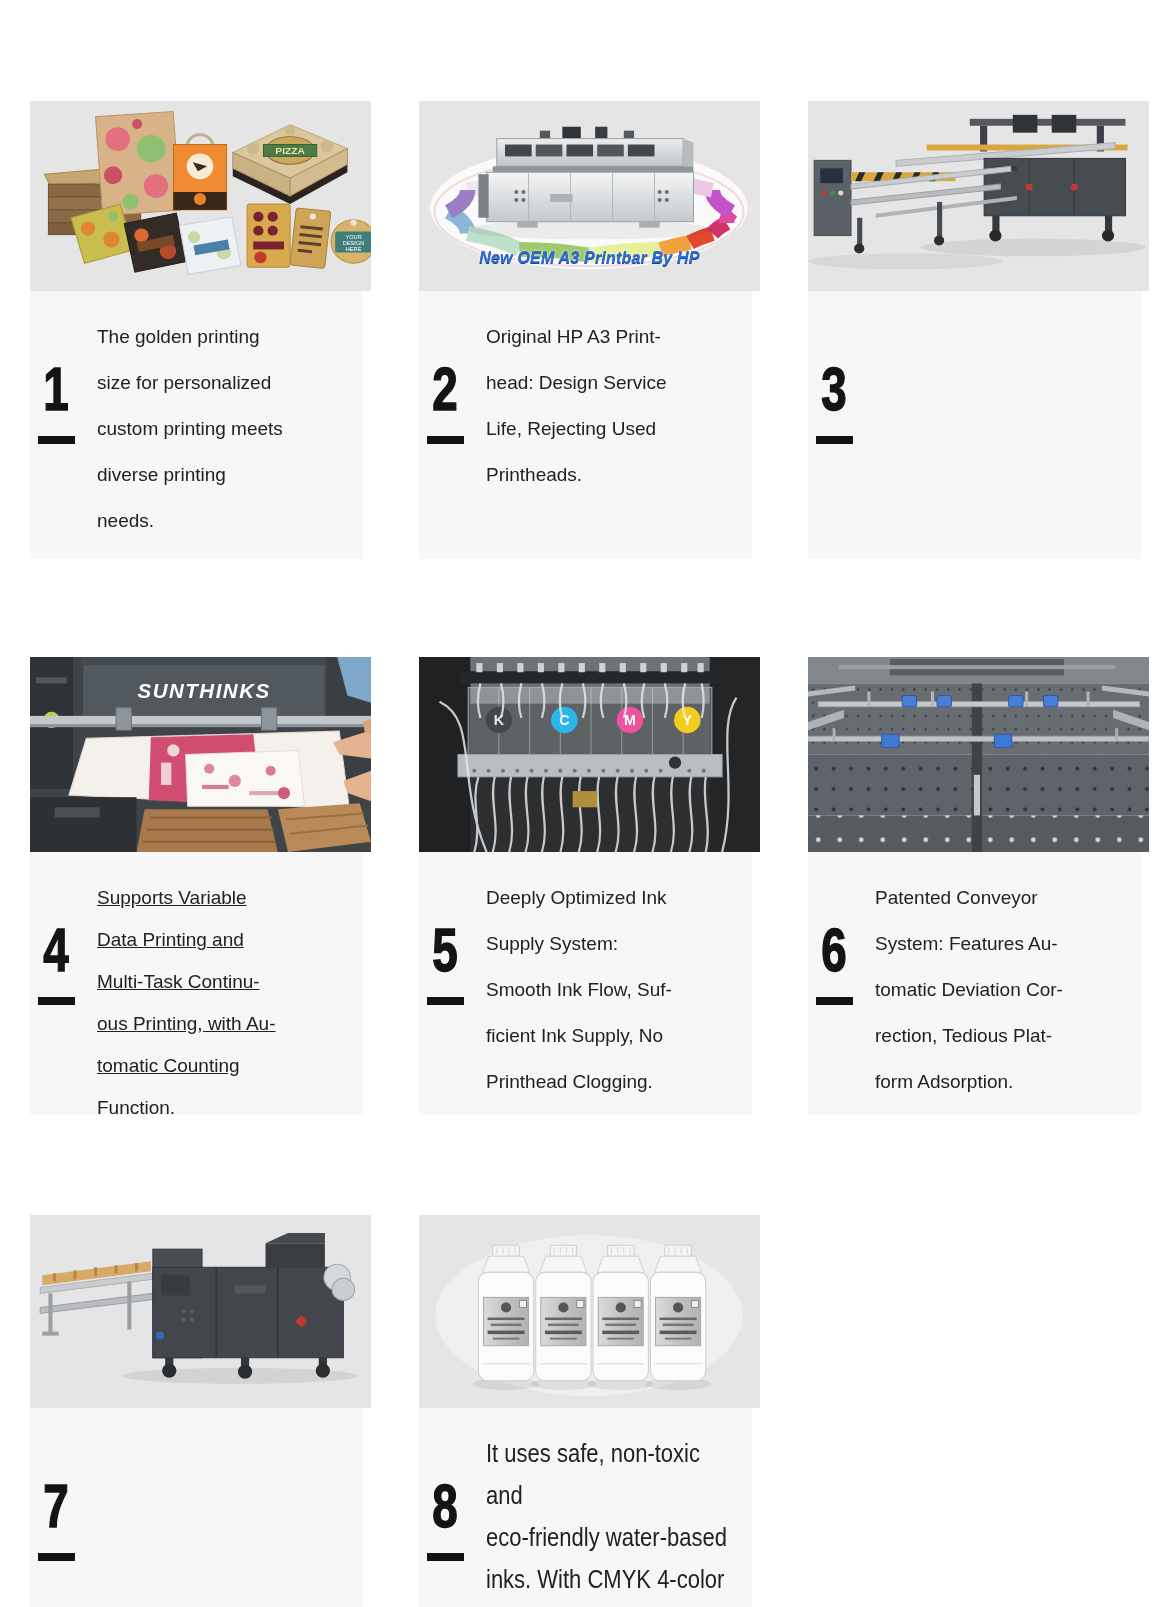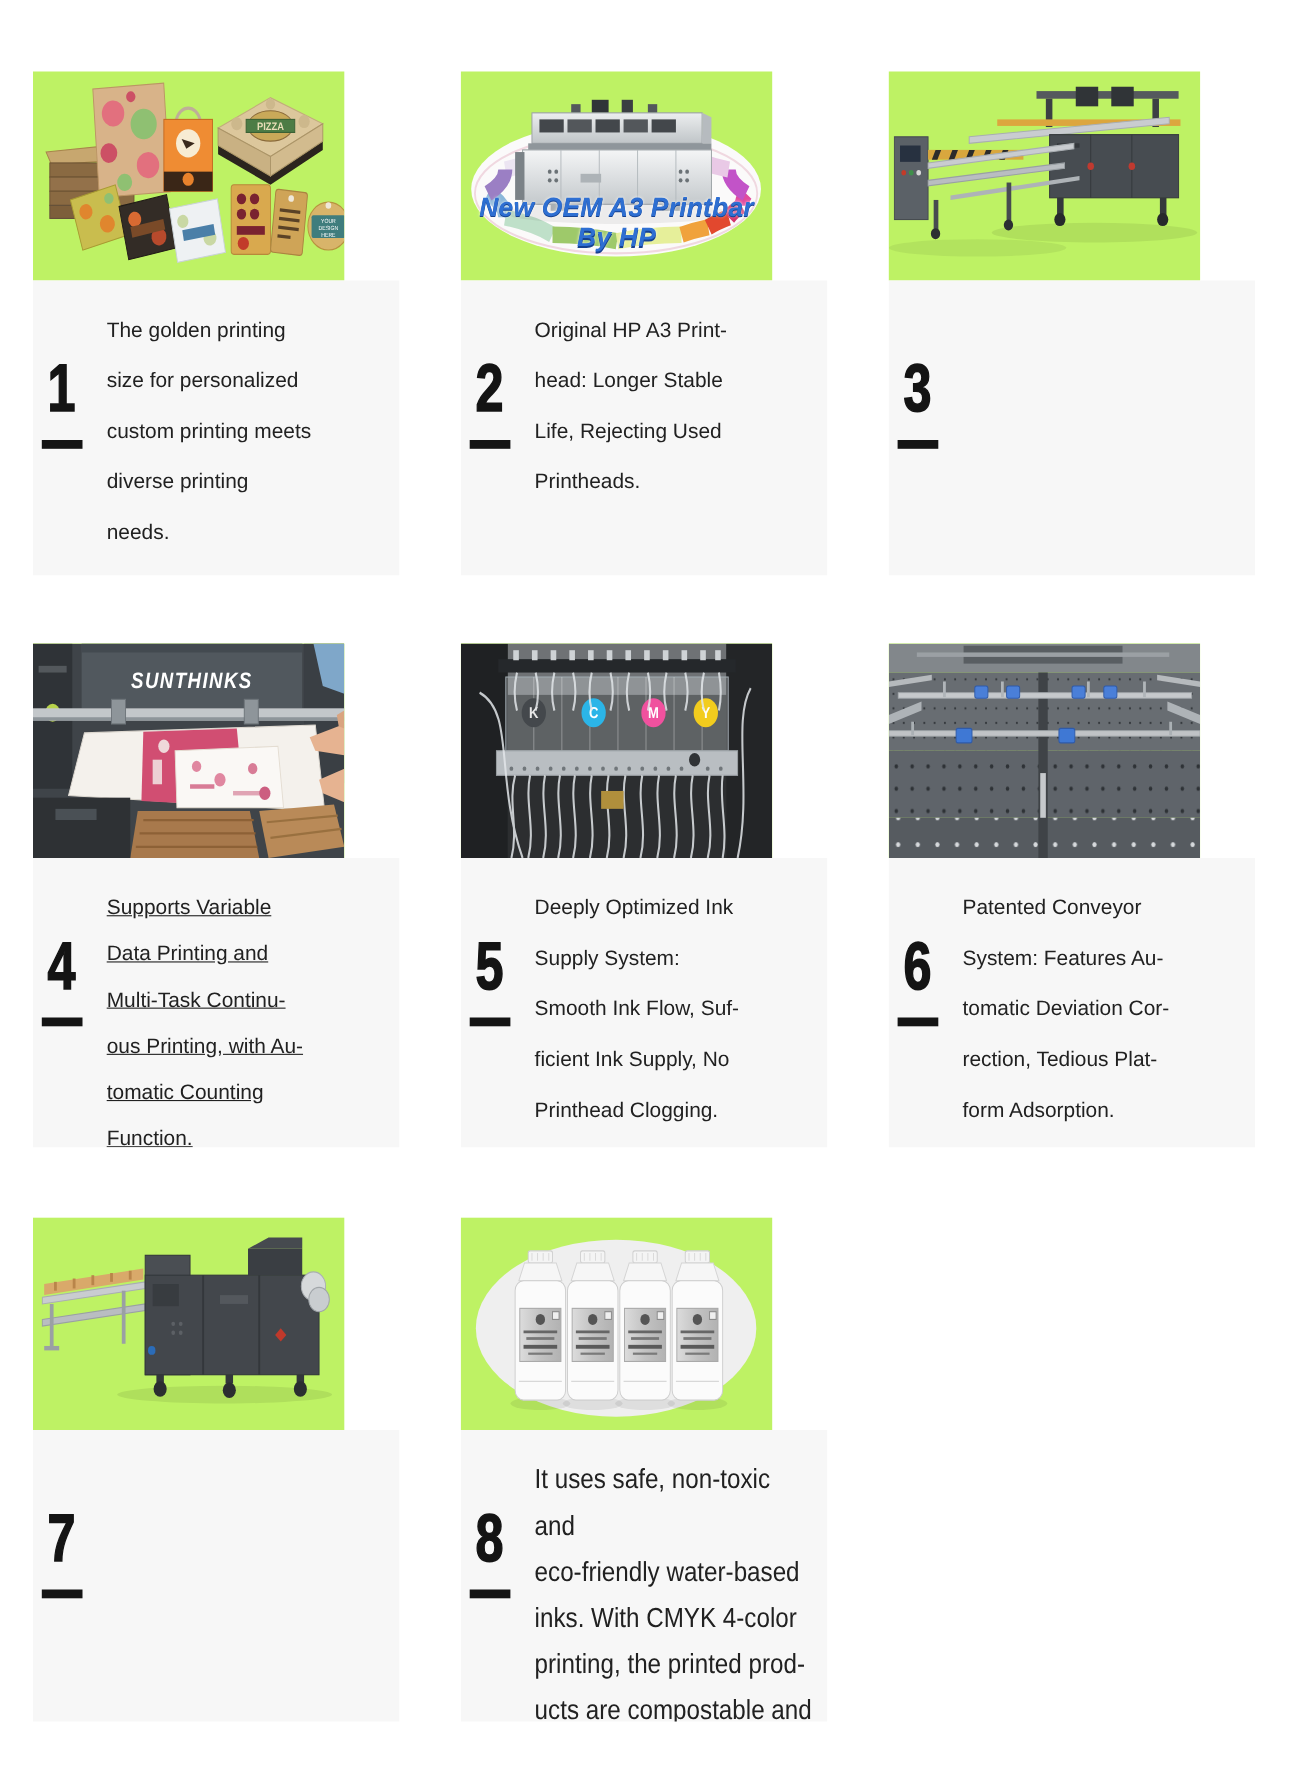--- a/index.html
+++ b/index.html
@@ -2,21 +2,21 @@
 <html><head>
 <meta charset="utf-8">
 <style>
   html,body { margin:0; padding:0; background:#ffffff; }
   body { width:1172px; height:1607px; font-family:"Liberation Sans", sans-serif; position:relative; }
   .page { padding:65px 30px 42px 30px; }
   .row { display:flex; gap:56px; }
   .row-1 { margin-bottom:62px; }
   .row-2 { margin-bottom:64px; }
   .card { width:333px; }
-  .photo { width:283px; background:#bef264; position:relative; overflow:hidden; }
+  .photo { width:341px; background:#e5e5e5; position:relative; overflow:hidden;margin-top:36px; }
   .row-1 .photo { height:190px; }
   .row-2 .photo { height:195px; }
   .row-3 .photo { height:193px; }
   .photo svg { display:block; width:100%; height:100%; }
   .text-panel { background:#f7f7f7; position:relative; overflow:hidden; }
   .row-1 .text-panel { height:268px; }
   .row-2 .text-panel { height:263px; }
   .row-3 .text-panel { height:265px; }
   .num {
     position:absolute; left:0; top:68px; width:52px; text-align:center;
@@ -29,21 +29,21 @@
     position:absolute; left:67px; top:23px; right:2px;
     font-size:19px; line-height:46px; color:#212121; white-space:pre-line;
   }
   .desc.six-lines { top:25px; line-height:42px;text-decoration:underline; }
   .desc.condensed {
     top:24px; font-size:25px; line-height:42px;
     transform:scaleX(0.88); transform-origin:0 0; width:290px;
   }
   .photo-caption {
     position:absolute; left:0; right:0; bottom:24px; text-align:center;
-    font-size:24px; font-style:italic; font-weight:700; color:#2e6fd2;
+    font-size:16px; font-style:italic; font-weight:700; color:#2e6fd2;
     text-shadow:0 1px 0 #16418f, 0 0 3px rgba(255,255,255,0.9);
     letter-spacing:0.2px;
   }
 </style>
 </head>
 <body>
 
 <div class="page">
 
   <div class="row row-1">
@@ -206,21 +206,21 @@
             <rect x="96" y="122" width="20" height="6" fill="#a9afb3"></rect>
             <rect x="215" y="122" width="20" height="6" fill="#a9afb3"></rect>
           </g>
         </svg>
         <div class="photo-caption">New OEM A3 Printbar By HP</div>
       </div>
       <div class="text-panel">
         <div class="num">2</div>
         <div class="num-bar"></div>
         <div class="desc">Original HP A3 Print-
-head: Longer Stable
+head: Design Service
 Life, Rejecting Used
 Printheads.</div>
       </div>
     </div>
 
     <div class="card">
       <div class="photo">
         <svg viewBox="0 0 333 192" preserveAspectRatio="none">
           <ellipse cx="220" cy="148" rx="110" ry="9" fill="rgba(0,0,0,0.07)"></ellipse>
           <ellipse cx="95" cy="162" rx="95" ry="8" fill="rgba(0,0,0,0.06)"></ellipse>

